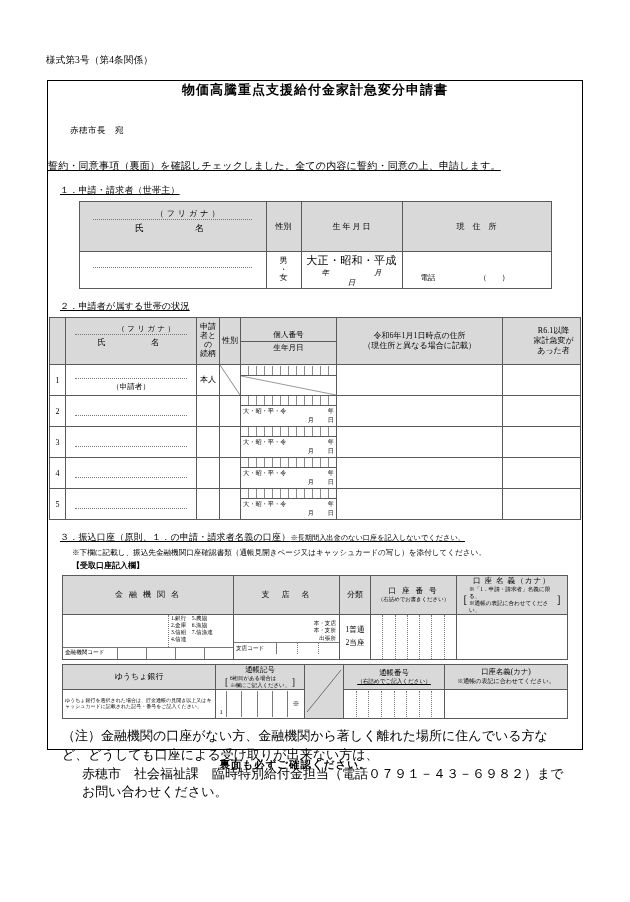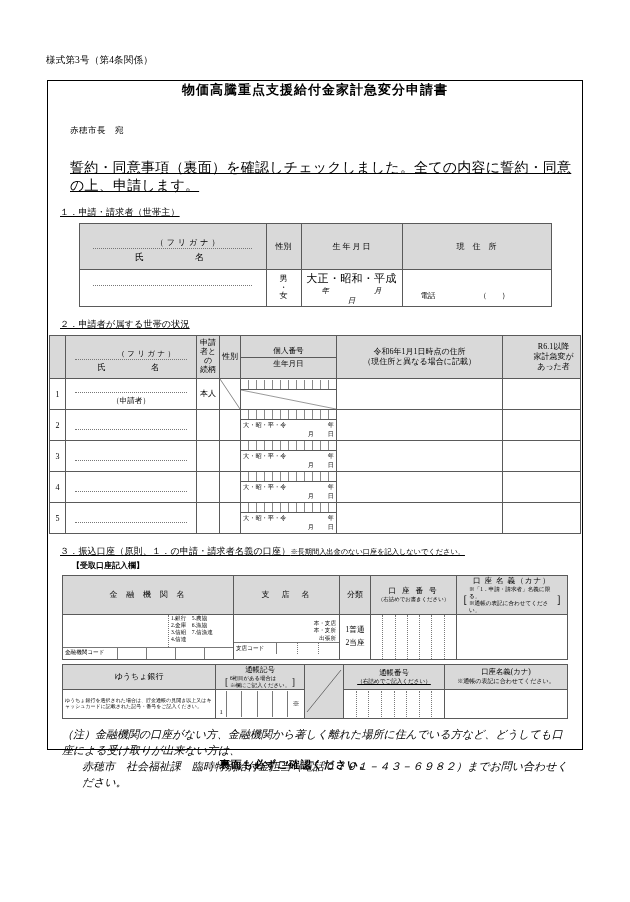--- a/index.html
+++ b/index.html
@@ -50,23 +50,22 @@
   }
 
   .addressee {
     font-size: 8.5px;
     margin-top: 26px;
     margin-left: 22px;
     letter-spacing: 0.5px;
   }
 
   .pledge {
-    font-size: 14px;
+    font-size: 10px;
     margin-top: 22px;
-    margin-left: 22px;
     text-decoration: underline;
     letter-spacing: 0.2px;
   }
 
   
   .sec-head {
     font-size: 9px;
     margin-left: 12px;
     margin-top: 11px;
     text-decoration: underline;
@@ -124,27 +123,27 @@
 
   
   .t1 { width: 468px; }
   .t1 .c-name  { width: 186px; }
   .t1 .c-sex   { width: 34px; }
   .t1 .c-birth { width: 100px; }
   .t1 .c-addr  { width: 148px; margin-top: 48px; }
   .furi {
     font-size: 8px;
     letter-spacing: 3px;
-    padding-top: 13px;
+    padding-top: 6px;
     margin-left: 33px;
   }
   .nm {
     font-size: 9px;
     letter-spacing: 6px;
-    padding: 2px 0 5px 0;
+    padding: 2px 0 16px 0;
     text-align: center;
   }
   .sexcell {
     font-size: 9px;
     line-height: 1.05;
     padding: 3px 0;
   }
   .era { font-size: 11px; letter-spacing: 0.3px; }
   .ymd { font-size: 7.5px; letter-spacing: 10px; padding-left: 10px; font-style: italic; }
   .tel { font-size: 7.5px; text-align: left; padding-left: 18px; }
@@ -231,31 +230,30 @@
   .dottedcols {
     display: flex;
     height: 100%;
     width: 100%;
   }
   .dottedcols span {
     flex: 1 1 0;
     border-left: 0.8px dotted #7a7a7a;
   }
   .dottedcols span:first-child { border-left: none; }
-  .hcell { font-size: 8px; letter-spacing: 2px; font-family: Liberation Mono, monospace; }
+  .hcell { font-size: 8px; letter-spacing: 2px; }
   .underl { text-decoration: underline; }
 
   
   .note {
-    font-size: 11px;
+    font-size: 13px;
     margin: 8px 14px 0 14px;
     line-height: 1.45;
     text-align: left;
     letter-spacing: 0;
-    font-style: italic;
   }
   .note .ind { padding-left: 20px; display: block; }
 
   .backside {
     position: absolute;
     left: 0;
     right: 0;
     top: 758px;
     text-align: center;
     font-size: 10.5px;
@@ -541,20 +539,21 @@
         <td class="c-kyuhen"></td>
       </tr>
     </tbody>
       </table>
 
     <div class="sec-head-wrap">
       <div class="sec-head">
         <span>３．振込口座（原則、１．の申請・請求者名義の口座）</span><span class="small-note">※長期間入出金のない口座を記入しないでください。</span>
       </div>
     </div>
+    <div class="sub-note">※下欄に記載し、振込先金融機関口座確認書類（通帳見開きページ又はキャッシュカードの写し）を添付してください。</div>
     <div class="sub-note2">【受取口座記入欄】</div>
 
     <table class="grid outer t3">
       <tbody>
           <tr>
         <td class="hd c-bank hcell">金 融 機 関 名</td>
         <td class="hd c-branch hcell">支　店　名</td>
         <td class="hd c-type">分類</td>
         <td class="hd c-acct">
           <div class="mid" style="letter-spacing:2px">口 座 番 号</div>

